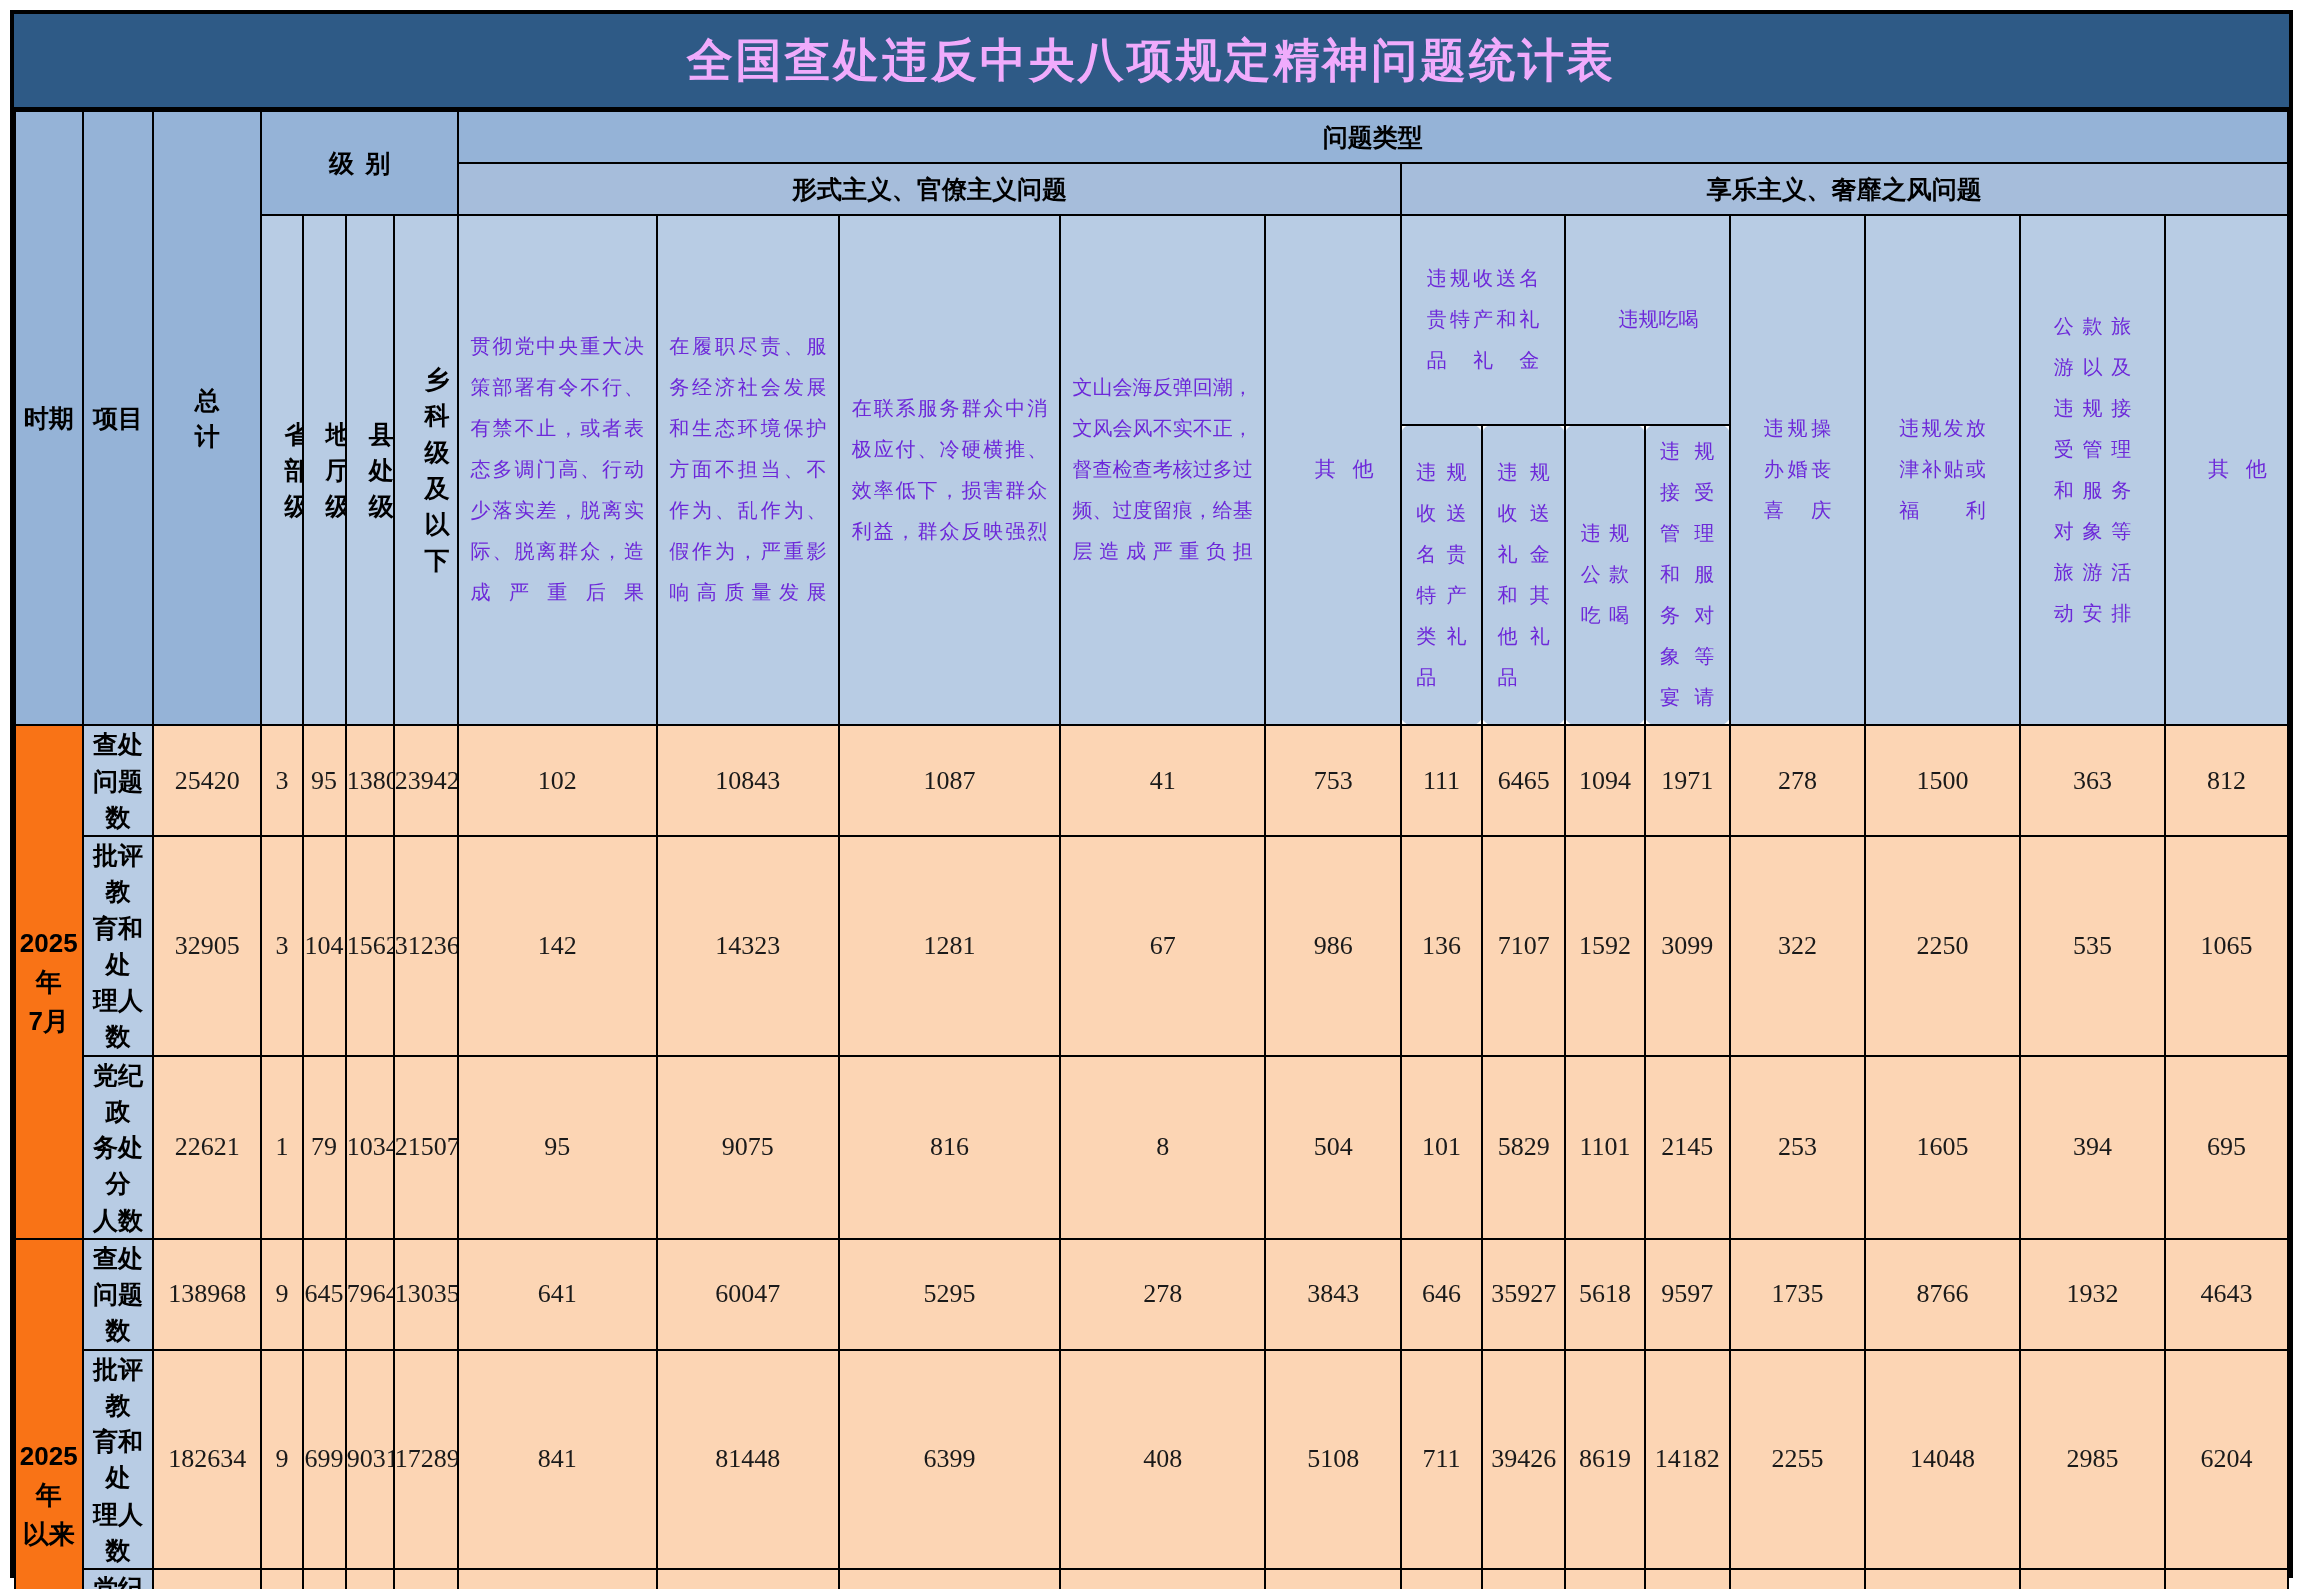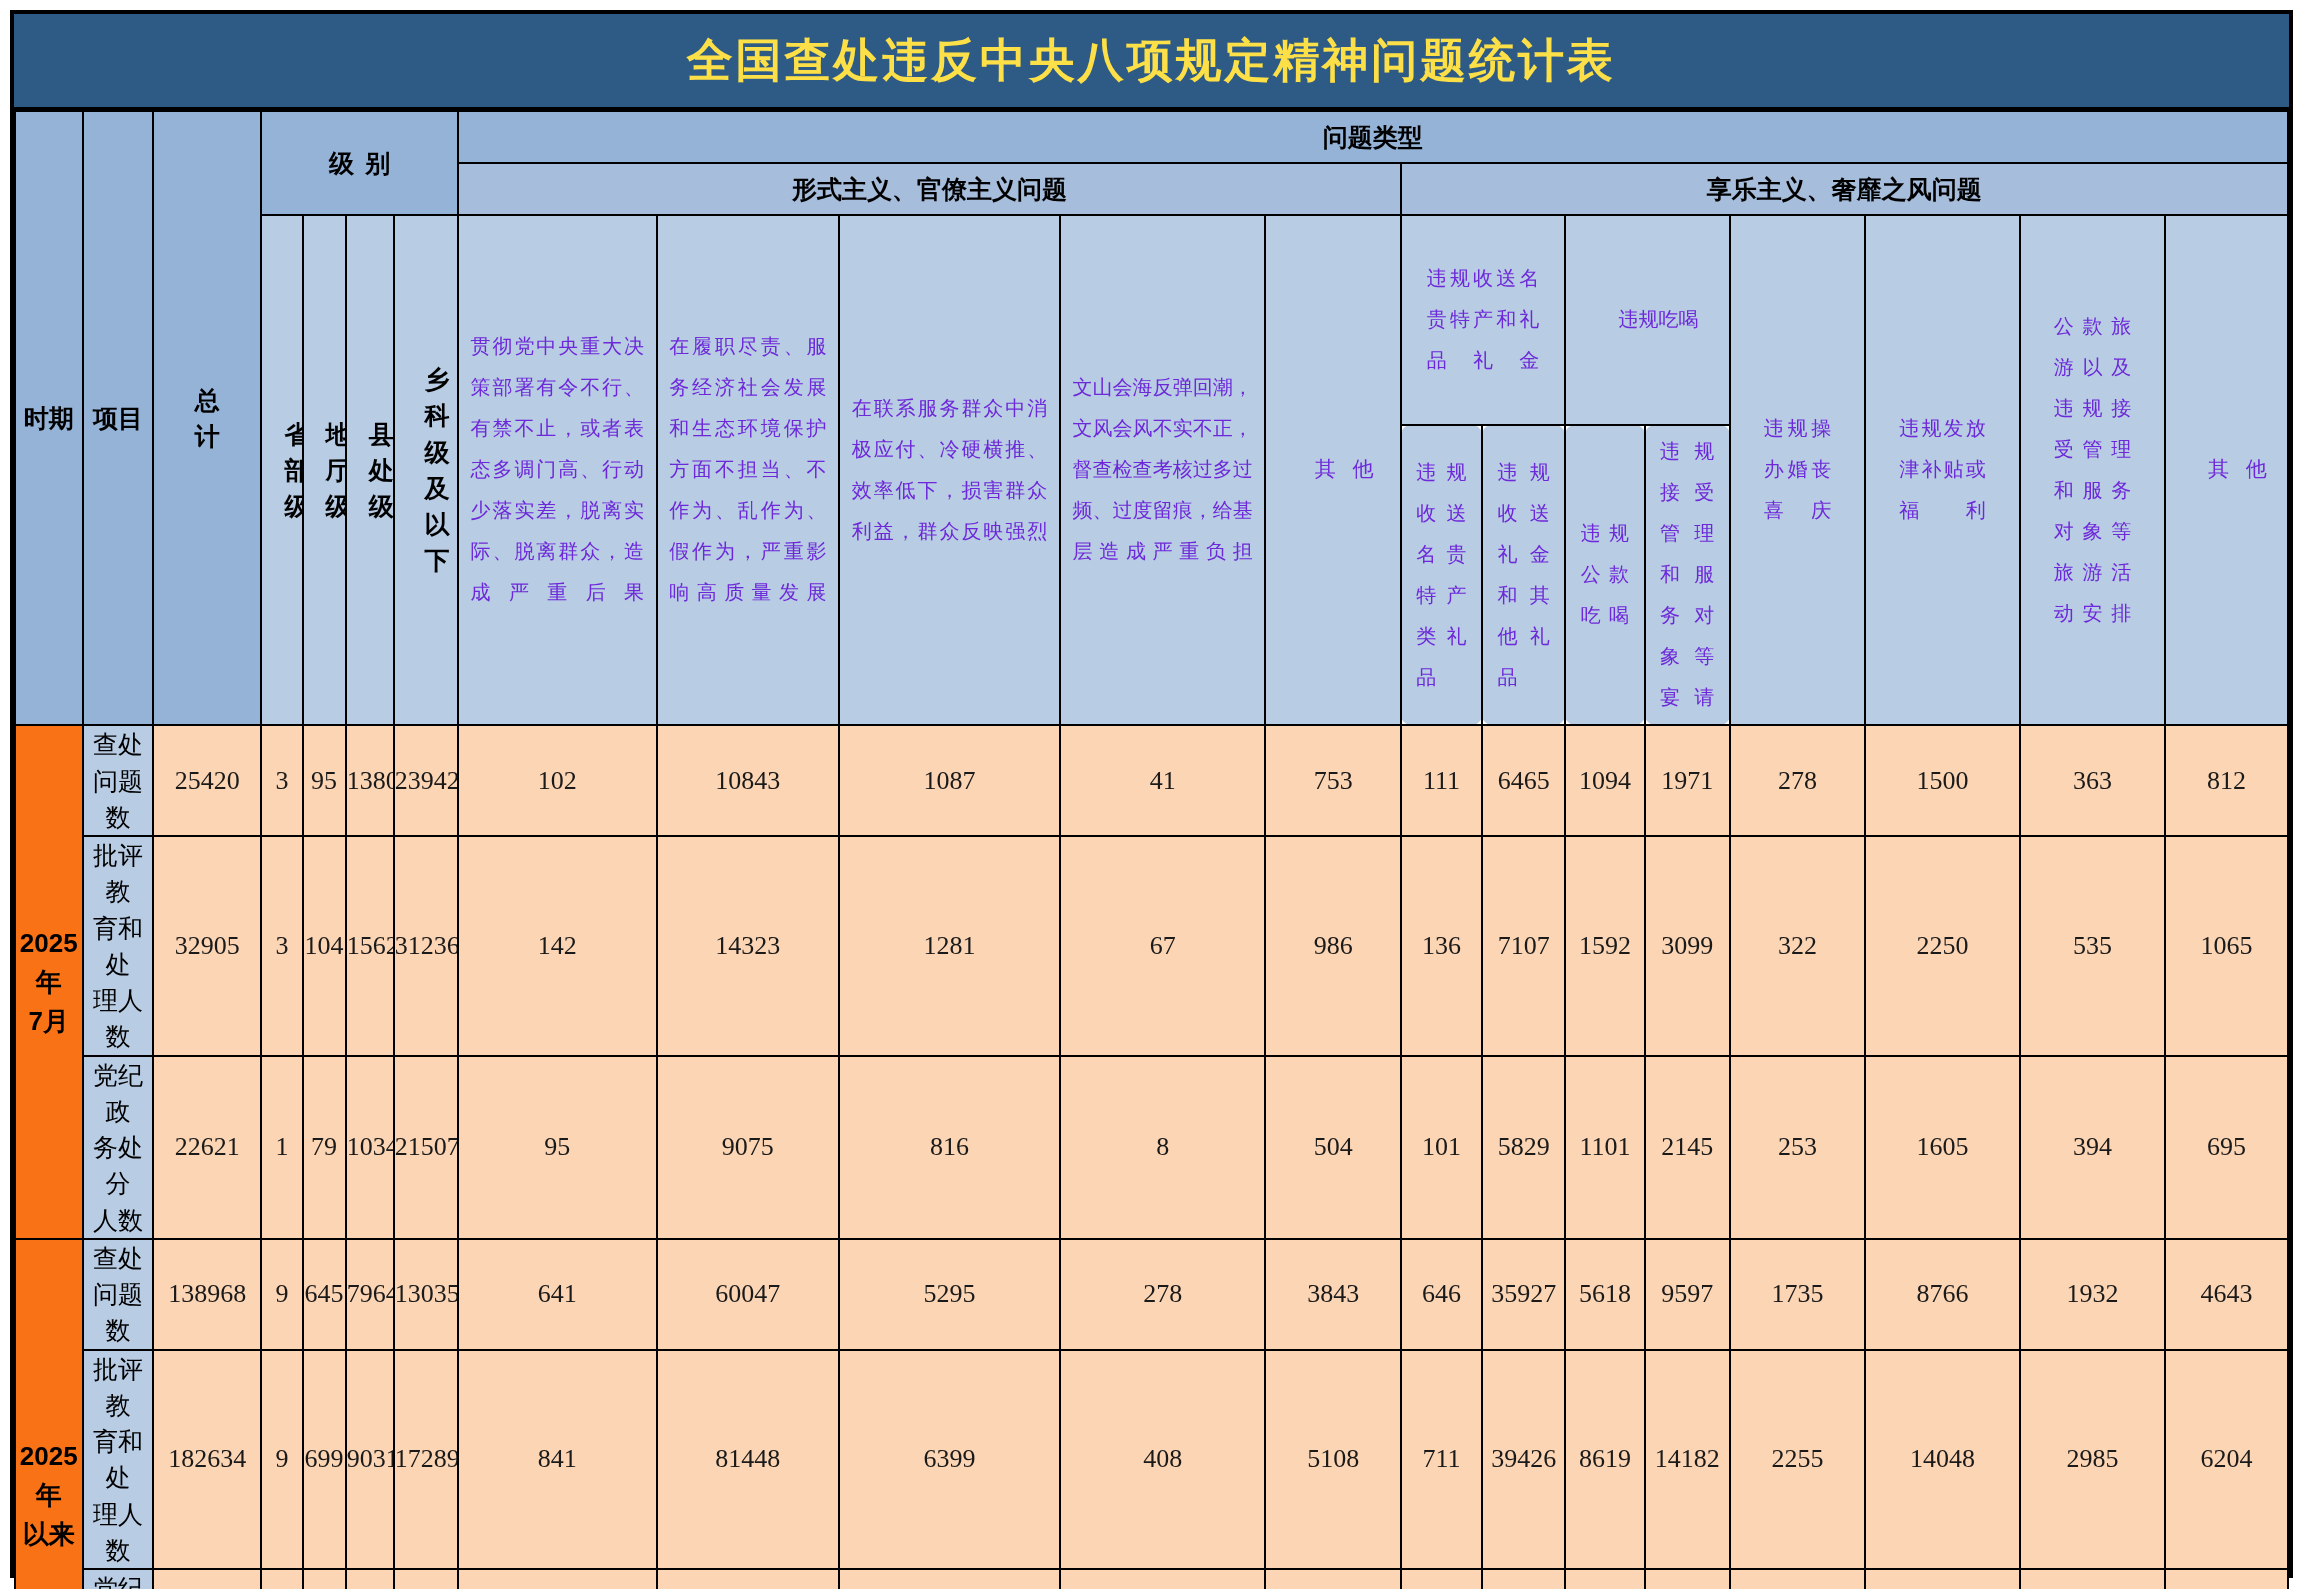--- a/index.html
+++ b/index.html
@@ -1,19 +1,19 @@
 <!DOCTYPE html>
 <html><head>
 <meta charset="utf-8">
 <style>
   html,body{margin:0;padding:0;background:#fff;width:2304px;height:1589px;
     font-family:"Liberation Sans",sans-serif;color:#000;}
   .sheet{position:absolute;left:9.7px;top:9.7px;width:2275px;height:1560px;
     border:4.8px solid #000;display:flex;flex-direction:column;background:#fff;}
-  .title-bar{background:#2E5A86;color:#fde047;font-weight:bold;font-size:46px;
+  .title-bar{background:#2E5A86;color:#f0abfc;font-weight:bold;font-size:46px;
     letter-spacing:2.9px;text-align:center;height:93px;line-height:93px;
     border-bottom:3.9px solid #000;flex:0 0 auto;}
   table{width:100%;border-collapse:collapse;table-layout:fixed;flex:1 1 auto;height:100%;}
   th,td{border:2.9px solid #000;vertical-align:middle;text-align:center;
     padding:0;overflow:hidden;}
   
   .g1{background:#95B3D7;font-weight:bold;font-size:26px;}
   .g2{background:#A6BDDB;font-weight:bold;font-size:26px;}
   .lf{background:#B8CCE4;padding-left:22px;}
   .boldh{font-weight:bold;font-size:25px;line-height:1.45;white-space:pre-line;}
@@ -21,21 +21,21 @@
   .serifh{font-family:"Liberation Serif","DejaVu Serif",serif;font-weight:normal;
     font-size:20px;line-height:2.05;color:#6d28d9;}
   .just{text-align:justify;text-align-last:justify;text-justify:inter-character;
     padding:5.8px 11.6px;}
   .pad-n{padding:5.8px 14.5px;border-radius:10px;}
   .pad-w{padding:5.8px 25px;}
   .pad-x{padding:5.8px 33px;}
   .other{letter-spacing:0.8em;text-indent:0.8em;font-size:21px;}
   
   .period{background:#f97316;font-weight:bold;font-size:26px;white-space:pre-line;line-height:1.5;}
-  .rlabel{background:#B8CCE4;font-weight:normal;font-size:25px;white-space:pre-line;line-height:1.45;margin-left:24px;}
+  .rlabel{background:#B8CCE4;font-weight:bold;font-size:25px;white-space:pre-line;line-height:1.45;margin-left:24px;}
   .num{background:#FCD5B4;font-family:"Liberation Serif","DejaVu Serif",serif;
     font-size:26px;color:#1a1a1a;}
   
   tr.h1{height:52px;} tr.h2{height:52px;} tr.h3{height:210px;} tr.h4{height:243px;}
   tr.d1{height:108px;} tr.d2{height:154px;} tr.d3{height:124px;}
   tr.d4{height:106px;} tr.d5{height:154px;} tr.d6{height:126px;}
 </style>
 </head>
 <body>
 

